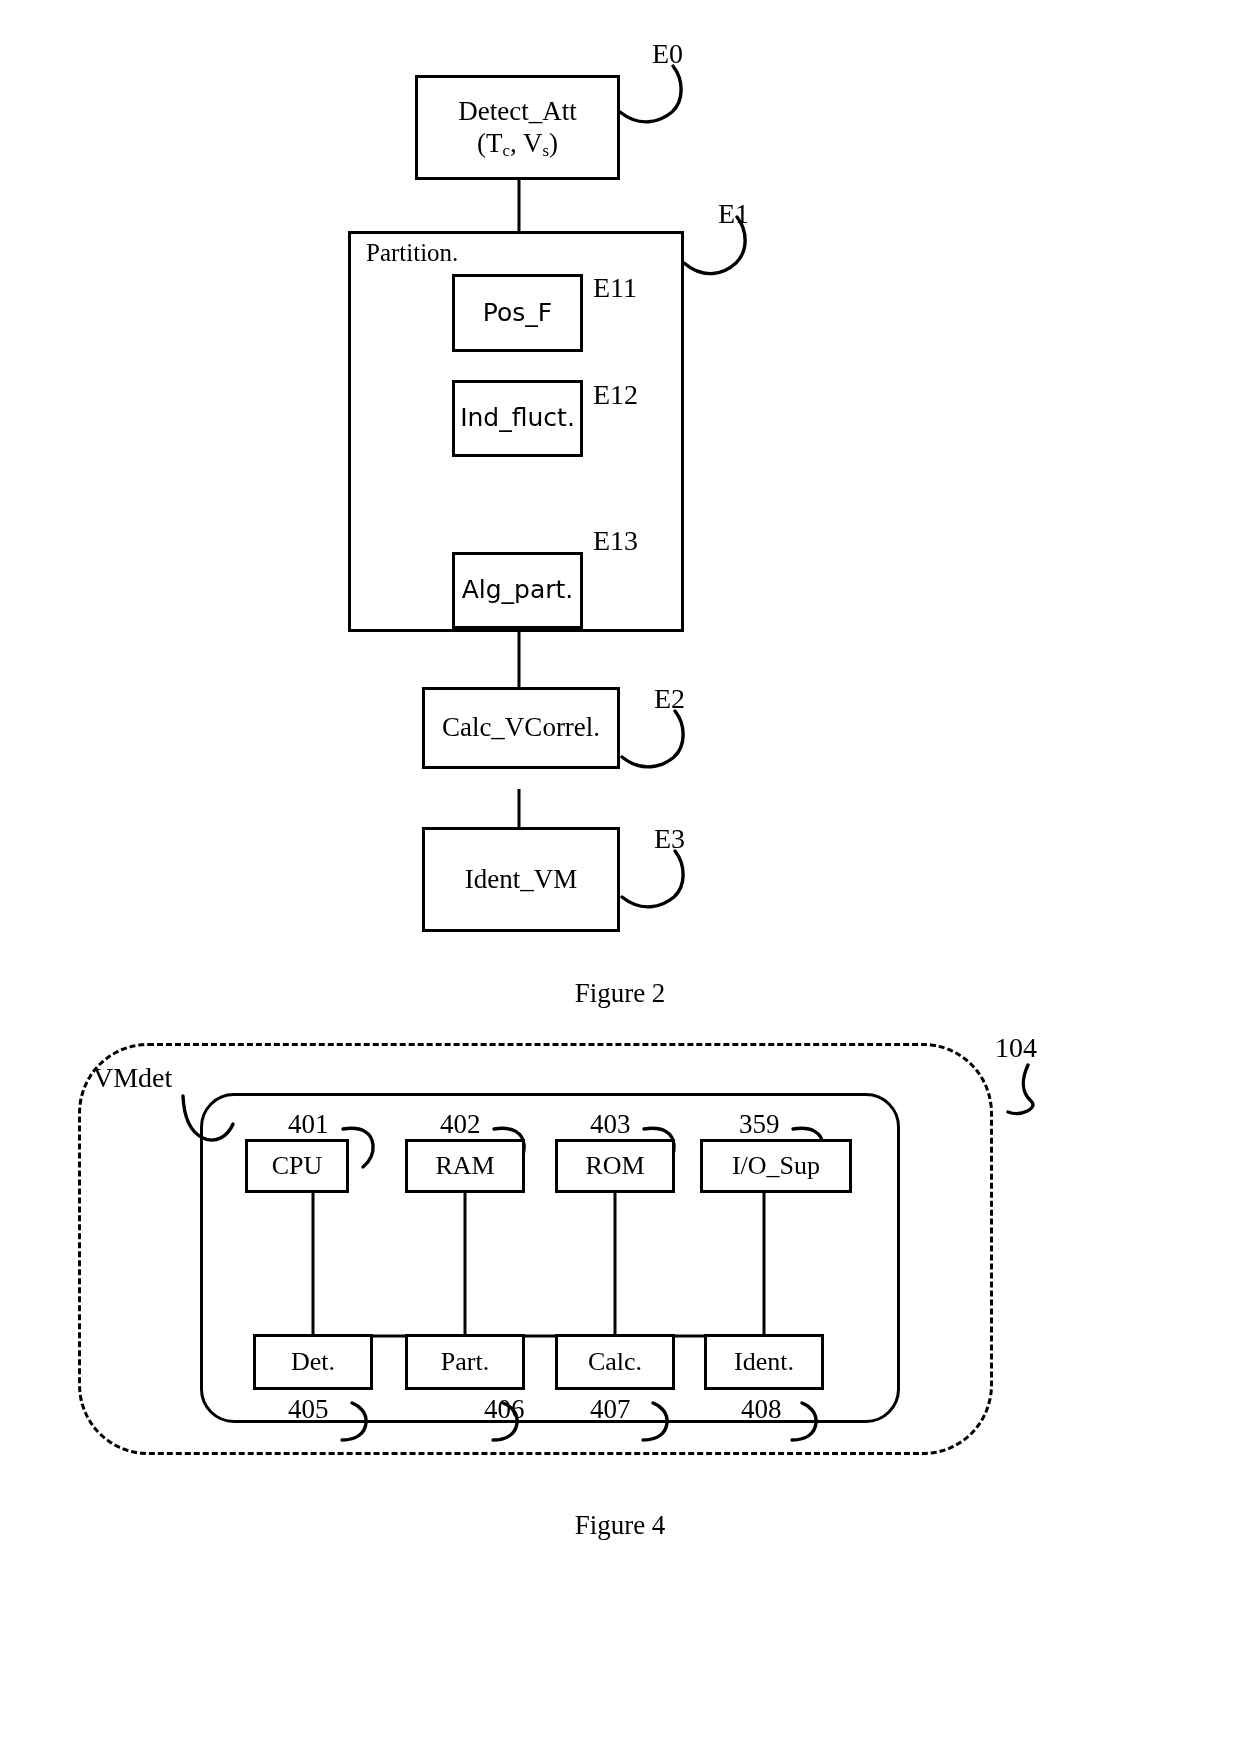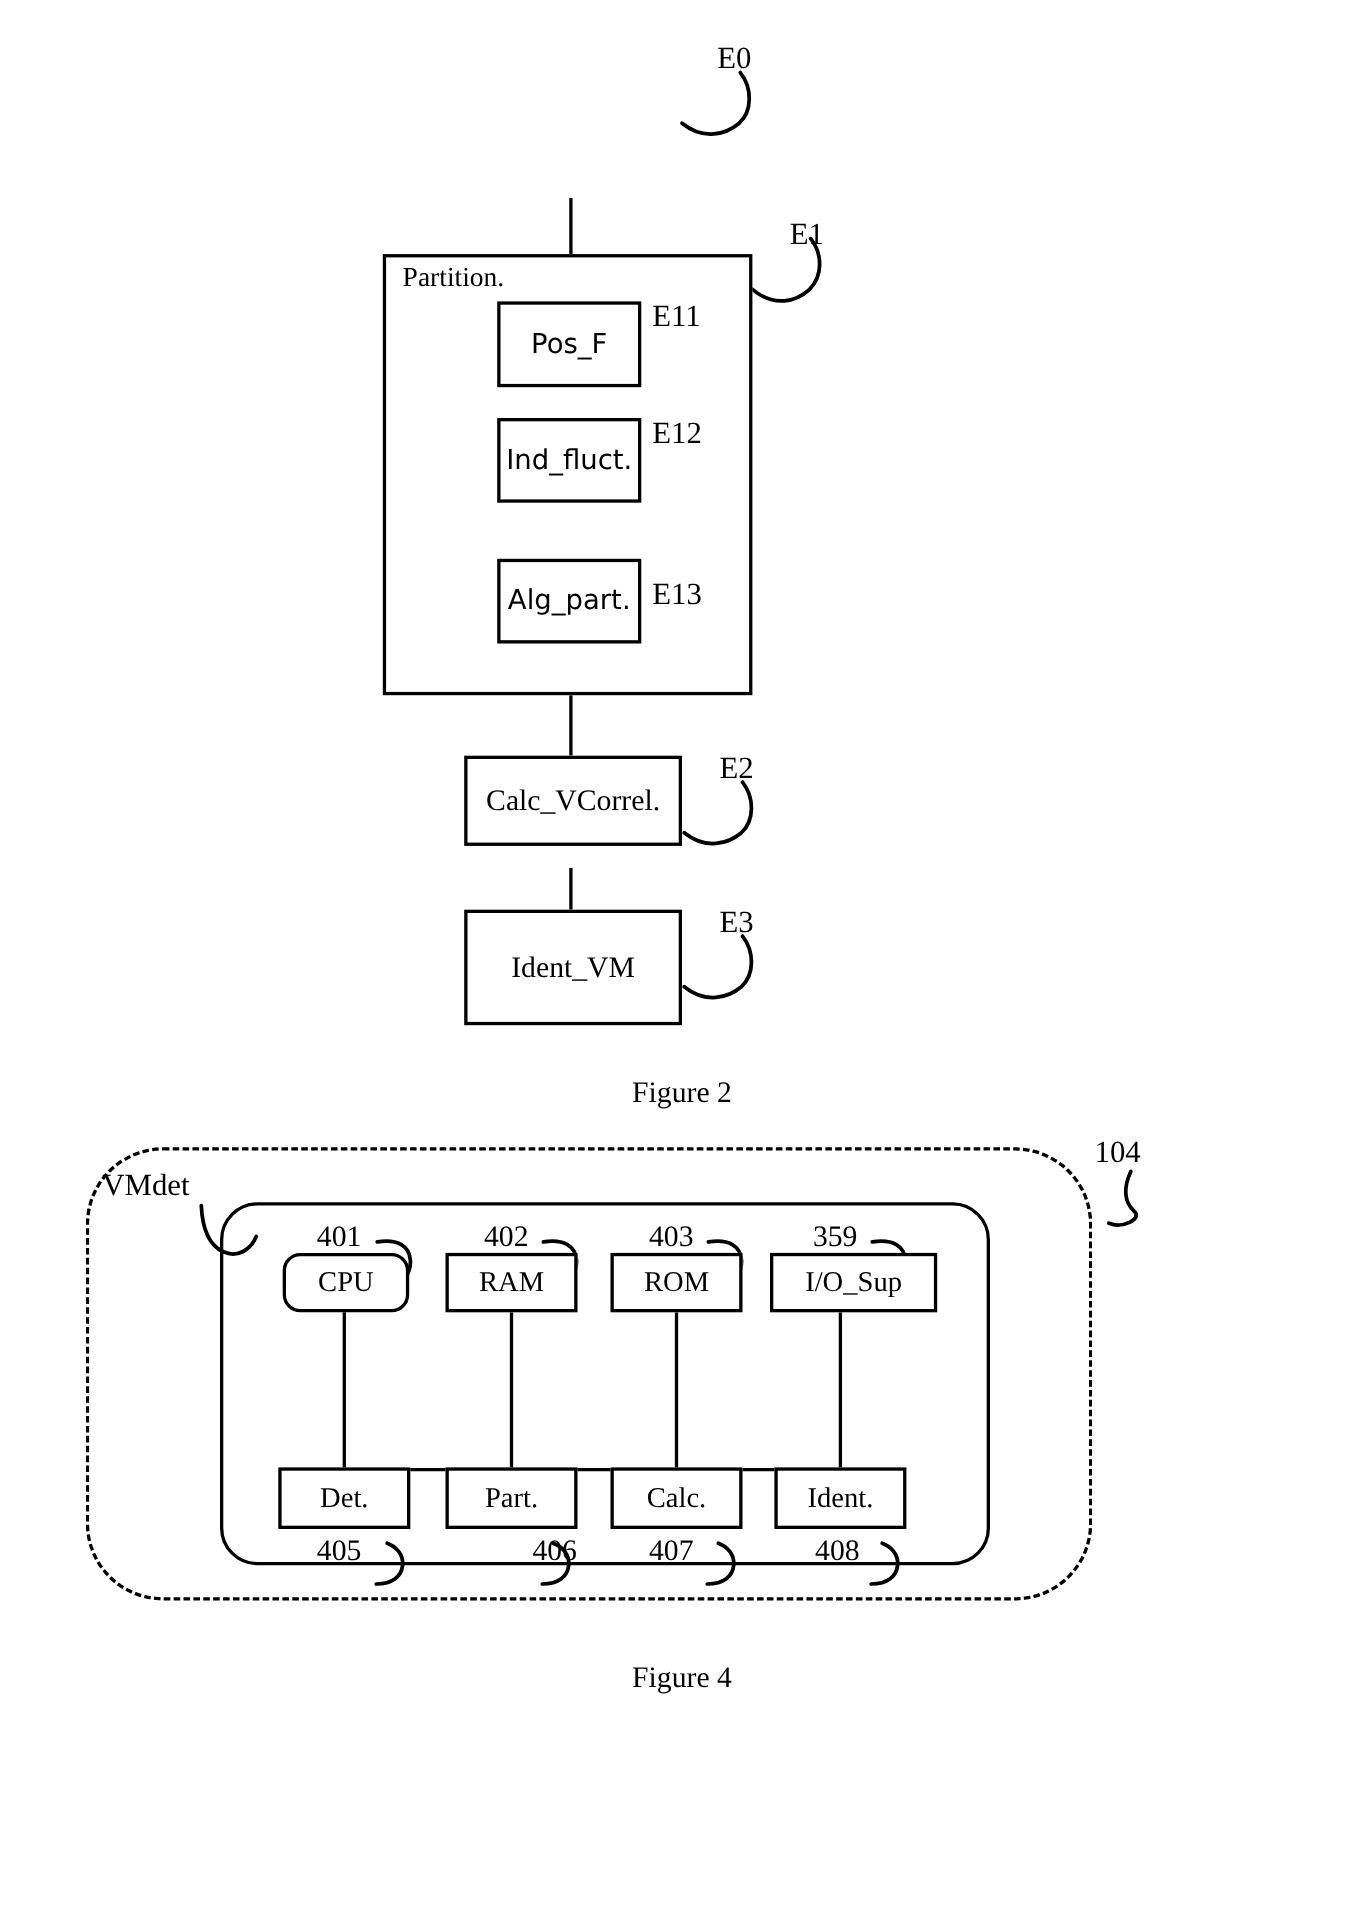--- a/index.html
+++ b/index.html
@@ -102,33 +102,41 @@
       <path d="M 620 112 C 640 128 660 122 672 112 C 684 101 684 80 673 66"></path>
       <path d="M 684 263 C 704 280 724 274 736 263 C 748 251 748 231 737 217"></path>
       <path d="M 583 338 C 596 341 606 334 610 323 C 613 314 611 303 604 296"></path>
       <path d="M 583 444 C 596 447 606 440 610 429 C 613 420 611 409 604 402"></path>
       <path d="M 583 590 C 596 593 606 586 610 575 C 613 566 611 555 604 548"></path>
       <path d="M 622 757 C 642 773 662 767 674 757 C 686 746 686 725 675 711"></path>
       <path d="M 622 897 C 642 913 662 907 674 897 C 686 886 686 865 675 851"></path>
     </g>
   </svg>
 
+  <div class="box serif" style="left:415px; top:75px; width:205px; height:105px; font-size:27px;">
+    <div>
+      <div>Detect_Att</div>
+      <div>
+        <span>(T</span><sub>c</sub><span>, V</span><sub>s</sub><span>)</span>
+      </div>
+    </div>
+  </div>
   <div class="lbl" style="left:652px; top:38px; font-size:28px;">E0</div>
 
   <div class="box" style="left:348px; top:231px; width:336px; height:401px; display:block;"></div>
   <div class="lbl sans" style="left:366px; top:239px; font-size:25px;">Partition.</div>
   <div class="lbl" style="left:718px; top:198px; font-size:28px;">E1</div>
 
   <div class="box sans" style="left:452px; top:274px; width:131px; height:78px; font-size:25px;">Pos_F</div>
   <div class="lbl" style="left:593px; top:272px; font-size:28px;">E11</div>
 
   <div class="box sans" style="left:452px; top:380px; width:131px; height:77px; font-size:25px;">Ind_fluct.</div>
   <div class="lbl" style="left:593px; top:379px; font-size:28px;">E12</div>
 
-  <div class="box sans" style="left:452px; top:508px; width:131px; height:77px; font-size:25px;">Alg_part.</div>
+  <div class="box sans" style="left:452px; top:552px; width:131px; height:77px; font-size:25px;">Alg_part.</div>
   <div class="lbl" style="left:593px; top:525px; font-size:28px;">E13</div>
 
   <div class="box serif" style="left:422px; top:687px; width:198px; height:82px; font-size:27px;">Calc_VCorrel.</div>
   <div class="lbl" style="left:654px; top:683px; font-size:28px;">E2</div>
 
   <div class="box serif" style="left:422px; top:827px; width:198px; height:105px; font-size:27px;">Ident_VM</div>
   <div class="lbl" style="left:654px; top:823px; font-size:28px;">E3</div>
 
   <div class="caption" style="top:978px;">Figure 2</div>
 
@@ -168,21 +176,21 @@
     </g>
 
     <g stroke="#000" fill="none" stroke-width="3.4" stroke-linecap="round">
       <path d="M 342 1404 C 357 1404 365 1397 366 1387 C 367 1377 360 1370 352 1367" transform="translate(0,36)"></path>
       <path d="M 493 1404 C 508 1404 516 1397 517 1387 C 518 1377 511 1370 503 1367" transform="translate(0,36)"></path>
       <path d="M 643 1404 C 658 1404 666 1397 667 1387 C 668 1377 661 1370 653 1367" transform="translate(0,36)"></path>
       <path d="M 792 1404 C 807 1404 815 1397 816 1387 C 817 1377 810 1370 802 1367" transform="translate(0,36)"></path>
     </g>
   </svg>
 
-  <div class="box serif" style="left:257px; top:1139px; width:115px; height:54px; font-size:26px;border-radius:16px;">CPU</div>
+  <div class="box serif" style="left:245px; top:1139px; width:104px; height:54px; font-size:26px;">CPU</div>
   <div class="lbl" style="left:288px; top:1109px; font-size:27px;">401</div>
 
   <div class="box serif" style="left:405px; top:1139px; width:120px; height:54px; font-size:26px;">RAM</div>
   <div class="lbl" style="left:440px; top:1109px; font-size:27px;">402</div>
 
   <div class="box serif" style="left:555px; top:1139px; width:120px; height:54px; font-size:26px;">ROM</div>
   <div class="lbl" style="left:590px; top:1109px; font-size:27px;">403</div>
 
   <div class="box serif" style="left:700px; top:1139px; width:152px; height:54px; font-size:26px;">I/O_Sup</div>
   <div class="lbl" style="left:739px; top:1109px; font-size:27px;">359</div>

